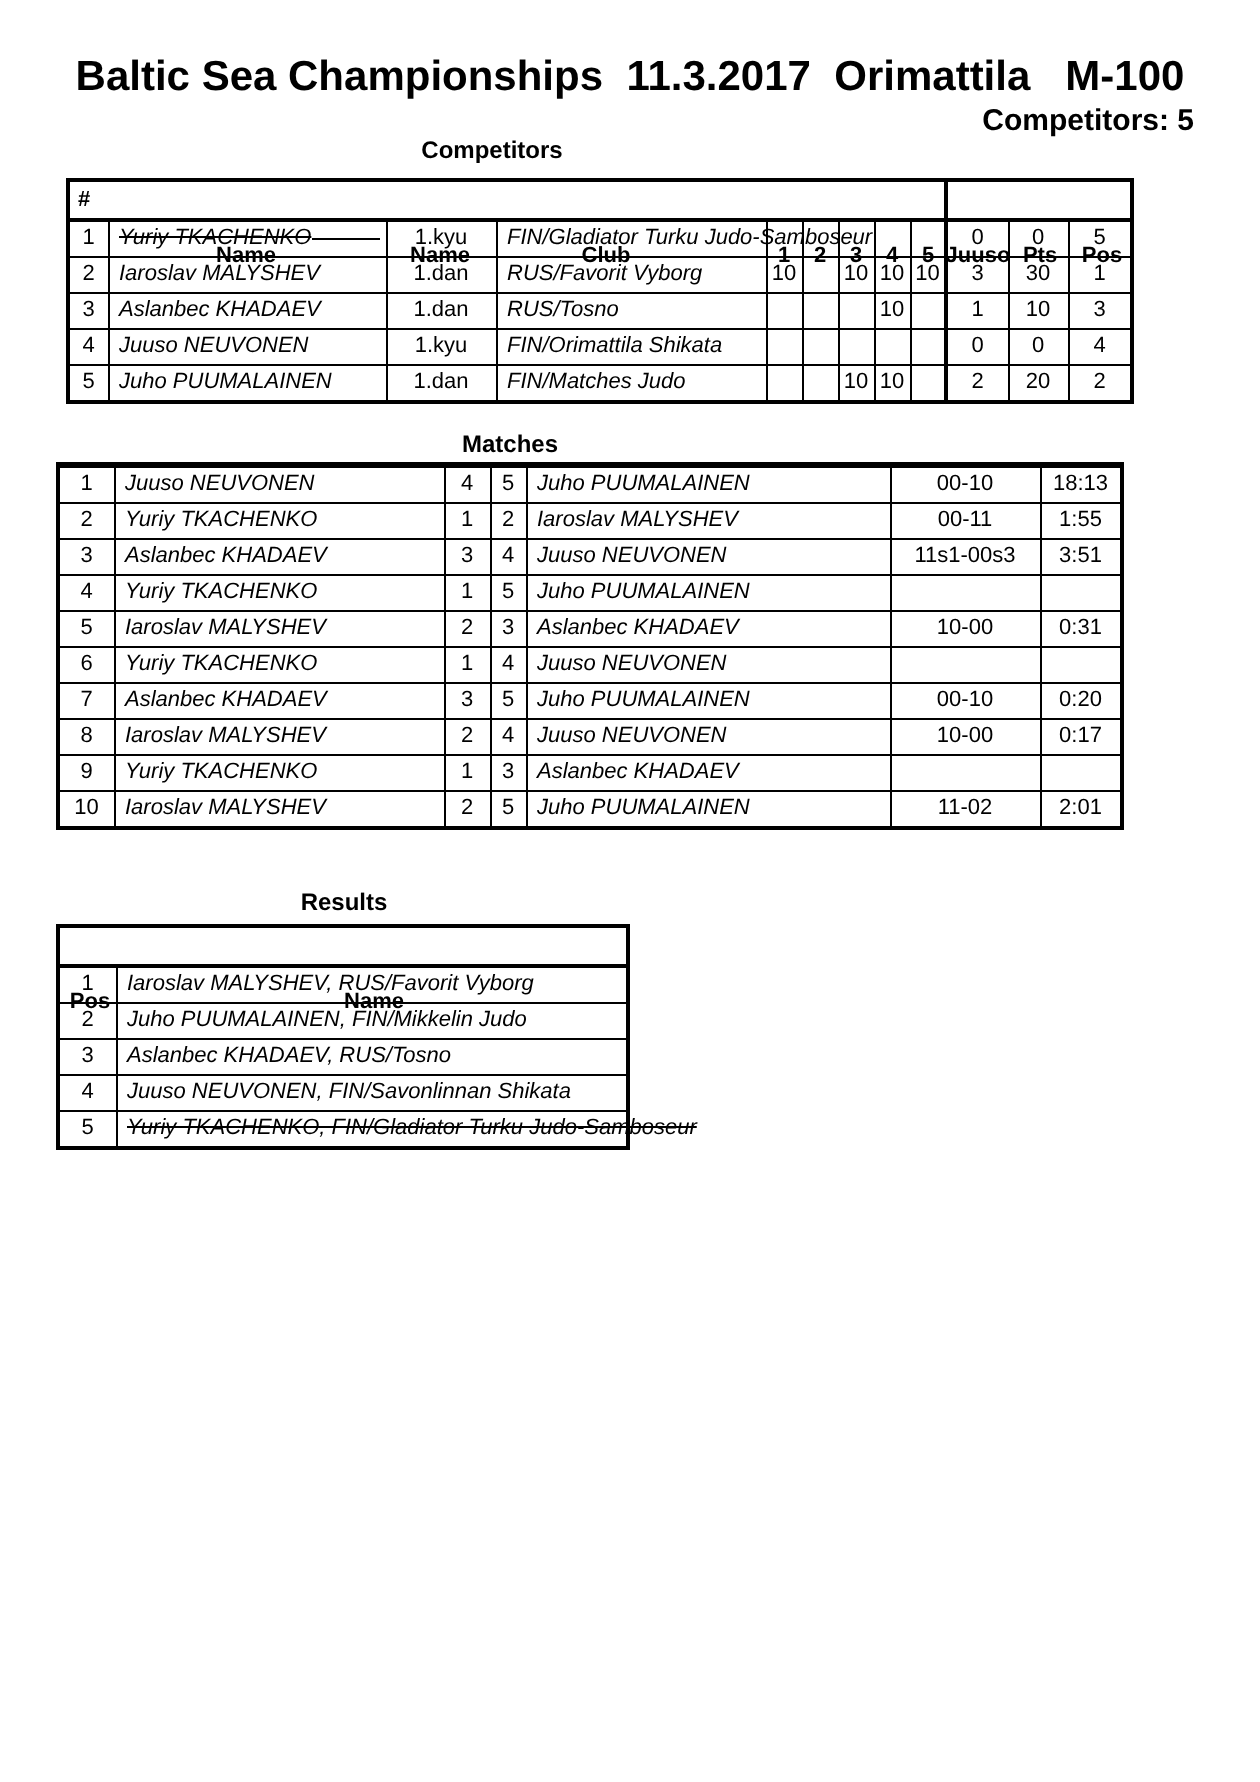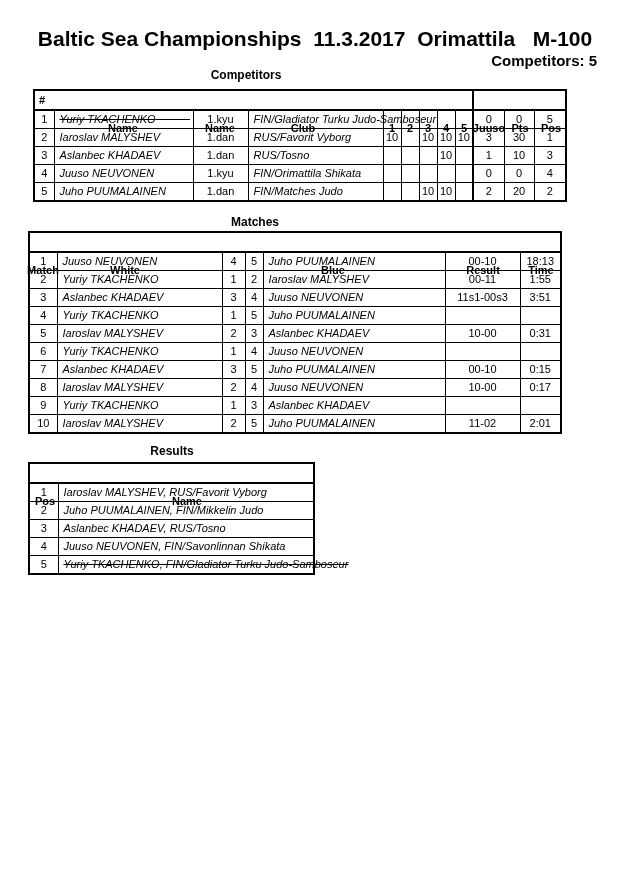--- a/index.html
+++ b/index.html
@@ -169,27 +169,20 @@
         <td class="c">20</td>
         <td class="c">2</td>
       </tr>
     </tbody>
       </table>
   </div>
 
   <div class="sec" style="left:255px;top:215px">Matches</div>
 
   <div class="tbl" style="left:28px;top:231px;width:530px">
-    <div class="thead">
-      <span class="h ctr" style="left:13px">Match</span>
-      <span class="h ctr" style="left:95px">White</span>
-      <span class="h ctr" style="left:303px">Blue</span>
-      <span class="h ctr" style="left:453px">Result</span>
-      <span class="h ctr" style="left:511px">Time</span>
-    </div>
     <table style="width:530px">
       <colgroup>
           <col style="width:27px">
           <col style="width:165px">
           <col style="width:23px">
           <col style="width:18px">
           <col style="width:182px">
           <col style="width:75px">
           <col style="width:40px">
         </colgroup>
@@ -248,21 +241,21 @@
         <td class="c"></td>
         <td class="c"></td>
       </tr>
       <tr>
         <td class="c">7</td>
         <td class="l">Aslanbec KHADAEV</td>
         <td class="c">3</td>
         <td class="c">5</td>
         <td class="l">Juho PUUMALAINEN</td>
         <td class="c">00-10</td>
-        <td class="c">0:15</td>
+        <td class="c">0:20</td>
       </tr>
       <tr>
         <td class="c">8</td>
         <td class="l">Iaroslav MALYSHEV</td>
         <td class="c">2</td>
         <td class="c">4</td>
         <td class="l">Juuso NEUVONEN</td>
         <td class="c">10-00</td>
         <td class="c">0:17</td>
       </tr>

